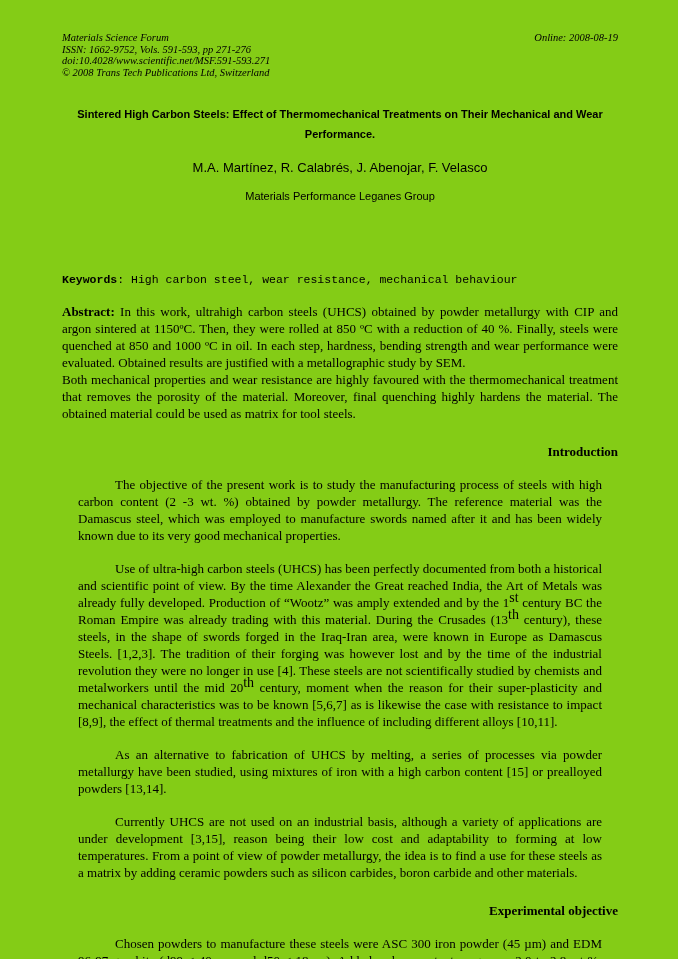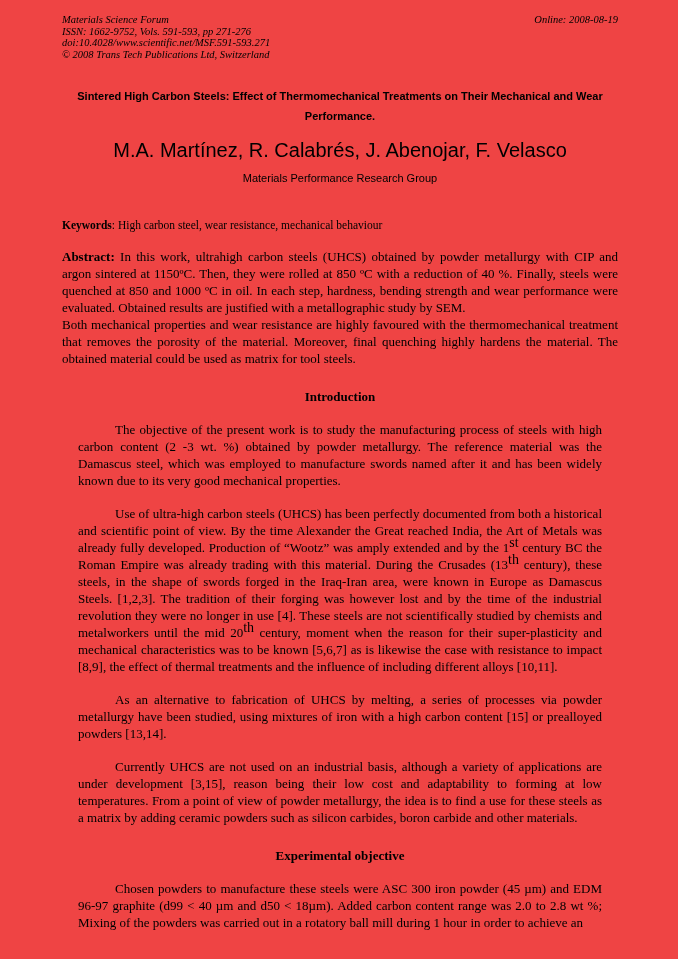--- a/index.html
+++ b/index.html
@@ -1,23 +1,23 @@
 <!DOCTYPE html>
 <html><head>
 <meta charset="utf-8">
 <style>
   html, body { margin: 0; padding: 0; background: #ffffff; }
   .page {
     width: 678px;
     height: 959px;
     margin: 0 auto;
-    background: #ef4444;
+    background: #84cc16;
     color: #000000;
     box-sizing: border-box;
-    padding: 14px 60px 0 62px;
+    padding: 32px 60px 0 62px;
     font-family: "Liberation Serif", serif;
     overflow: hidden;
     position: relative;
   }
 
   
   .header-row {
     display: flex;
     justify-content: space-between;
     align-items: flex-start;
@@ -36,56 +36,56 @@
     font-family: "Liberation Sans", sans-serif;
     font-weight: bold;
     font-size: 11px;
     line-height: 20px;
     padding: 0 14px;
   }
   .authors {
     margin-top: 15px;
     text-align: center;
     font-family: "Liberation Sans", sans-serif;
-    font-size: 20px;
+    font-size: 13px;
     line-height: 18px;
   }
   .affiliation {
     margin-top: 13px;
     text-align: center;
     font-family: "Liberation Sans", sans-serif;
     font-size: 11px;
     line-height: 13px;
   }
 
   
   .keywords {
-    margin-top: 33px;
-    font-family: Liberation Serif, serif;
+    margin-top: 70px;
+    font-family: Liberation Mono, monospace;
     font-size: 11.5px;
     line-height: 14px;
   }
   .keywords b { font-weight: bold; }
 
   
   .body-text {
     font-size: 13px;
     line-height: 17px;
     text-align: justify;
   }
   .abstract-block { margin-top: 16px; }
   .abstract-block p { margin: 0; }
   .abstract-label { font-weight: bold; }
 
   .section-heading {
     font-weight: bold;
     font-size: 13px;
     line-height: 17px;
     margin-top: 21px;
-    text-align: center;
+    text-align: right;
   }
   .section-paras { margin-top: 11px; }
   .section-paras p.para {
     margin: 16px;
     text-indent: 37px;
   }
   sup { font-size: 14px; line-height: 0; vertical-align: super; }
 </style>
 </head>
 <body>
@@ -100,21 +100,21 @@
       <div>© 2008 Trans Tech Publications Ltd, Switzerland</div>
     </div>
     <div class="header-right">Online: 2008-08-19</div>
   </div>
 
   <div class="paper-title">Sintered High Carbon Steels: Effect of Thermomechanical Treatments on Their Mechanical and Wear Performance.</div>
 
   <div class="authors">M.A. Martínez, R. Calabrés, J. Abenojar, F. Velasco</div>
 
   <div class="affiliation">
-    <div>Materials Performance Research Group</div>
+    <div>Materials Performance Leganes Group</div>
   </div>
 
   <div class="keywords">
     <b>Keywords</b><span>: High carbon steel, wear resistance, mechanical behaviour</span>
   </div>
 
   <div class="abstract-block body-text">
     <p><span class="abstract-label">Abstract:</span><span> In this work, ultrahigh carbon steels (UHCS) obtained by powder metallurgy with CIP and argon sintered at 1150ºC. Then, they were rolled at 850 ºC with a reduction of 40 %. Finally, steels were quenched at 850 and 1000 ºC in oil. In each step, hardness, bending strength and wear performance were evaluated. Obtained results are justified with a metallographic study by SEM.</span></p>
     <p>Both mechanical properties and wear resistance are highly favoured with the thermomechanical treatment that removes the porosity of the material. Moreover, final quenching highly hardens the material. The obtained material could be used as matrix for tool steels.</p>
   </div>

